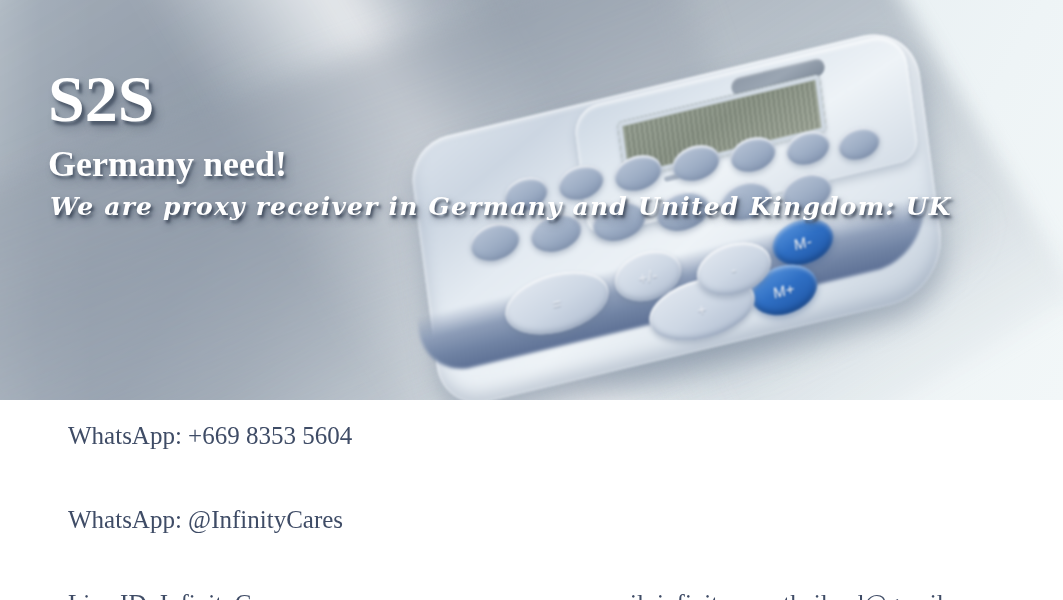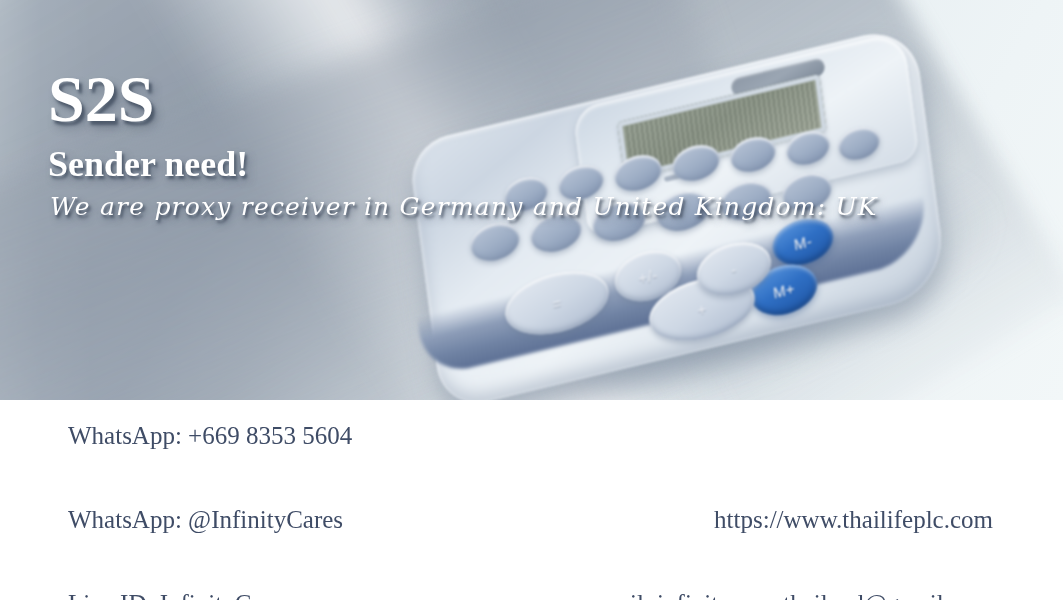--- a/index.html
+++ b/index.html
@@ -307,21 +307,21 @@
     line-height: 1.0;
     color: #ffffff;
     text-shadow:
       2px 3px 3px rgba(60,72,90,0.72),
       4px 5px 8px rgba(70,82,100,0.42);
   }
   .tagline-sub {
     margin: 12px 0 0 2px;
     font-family: "DejaVu Serif", "Liberation Serif", serif;
     font-style: italic;
-    font-weight: 400;
+    font-weight: 700;
     font-size: 25px;
     line-height: 1.0;
     color: #ffffff;
     letter-spacing: 1.2px;
     white-space: nowrap;
     text-shadow:
       2px 3px 3px rgba(55,66,84,0.80),
       3px 5px 7px rgba(60,72,92,0.50);
   }
 
@@ -419,37 +419,36 @@
       <div class="key grayglyph" style="left:240px; top:252px; width:108px; height:58px;">
         <span class="glyph">+</span>
       </div>
       <div class="key grayglyph" style="left:288px; top:216px; width:76px; height:50px;">
         <span class="glyph">-</span>
       </div>
     </div>
 
     <div class="hero-text">
       <h1 class="brand">S2S</h1>
-      <div class="tagline-main">Sender need!</div>
+      <div class="tagline-main">Germany need!</div>
       <div class="tagline-sub">We are proxy receiver in Germany and United Kingdom: UK</div>
     </div>
 
   </div>
 
   <div class="footer">
     <div class="contact-grid">
 
       <div class="contact-row row1">
         <div class="contact-left">WhatsApp: +669 8353 5604</div>
         <div class="contact-right"></div>
       </div>
 
       <div class="contact-row row2">
         <div class="contact-left">WhatsApp: @InfinityCares</div>
-        <div class="contact-right">https://www.thailifeplc.com</div>
       </div>
 
       <div class="contact-row row3">
         <div class="contact-left">Line ID: InfinityCares</div>
         <div class="contact-right">email: infinity.care.thailand@gmail.com</div>
       </div>
 
     </div>
   </div>
 

